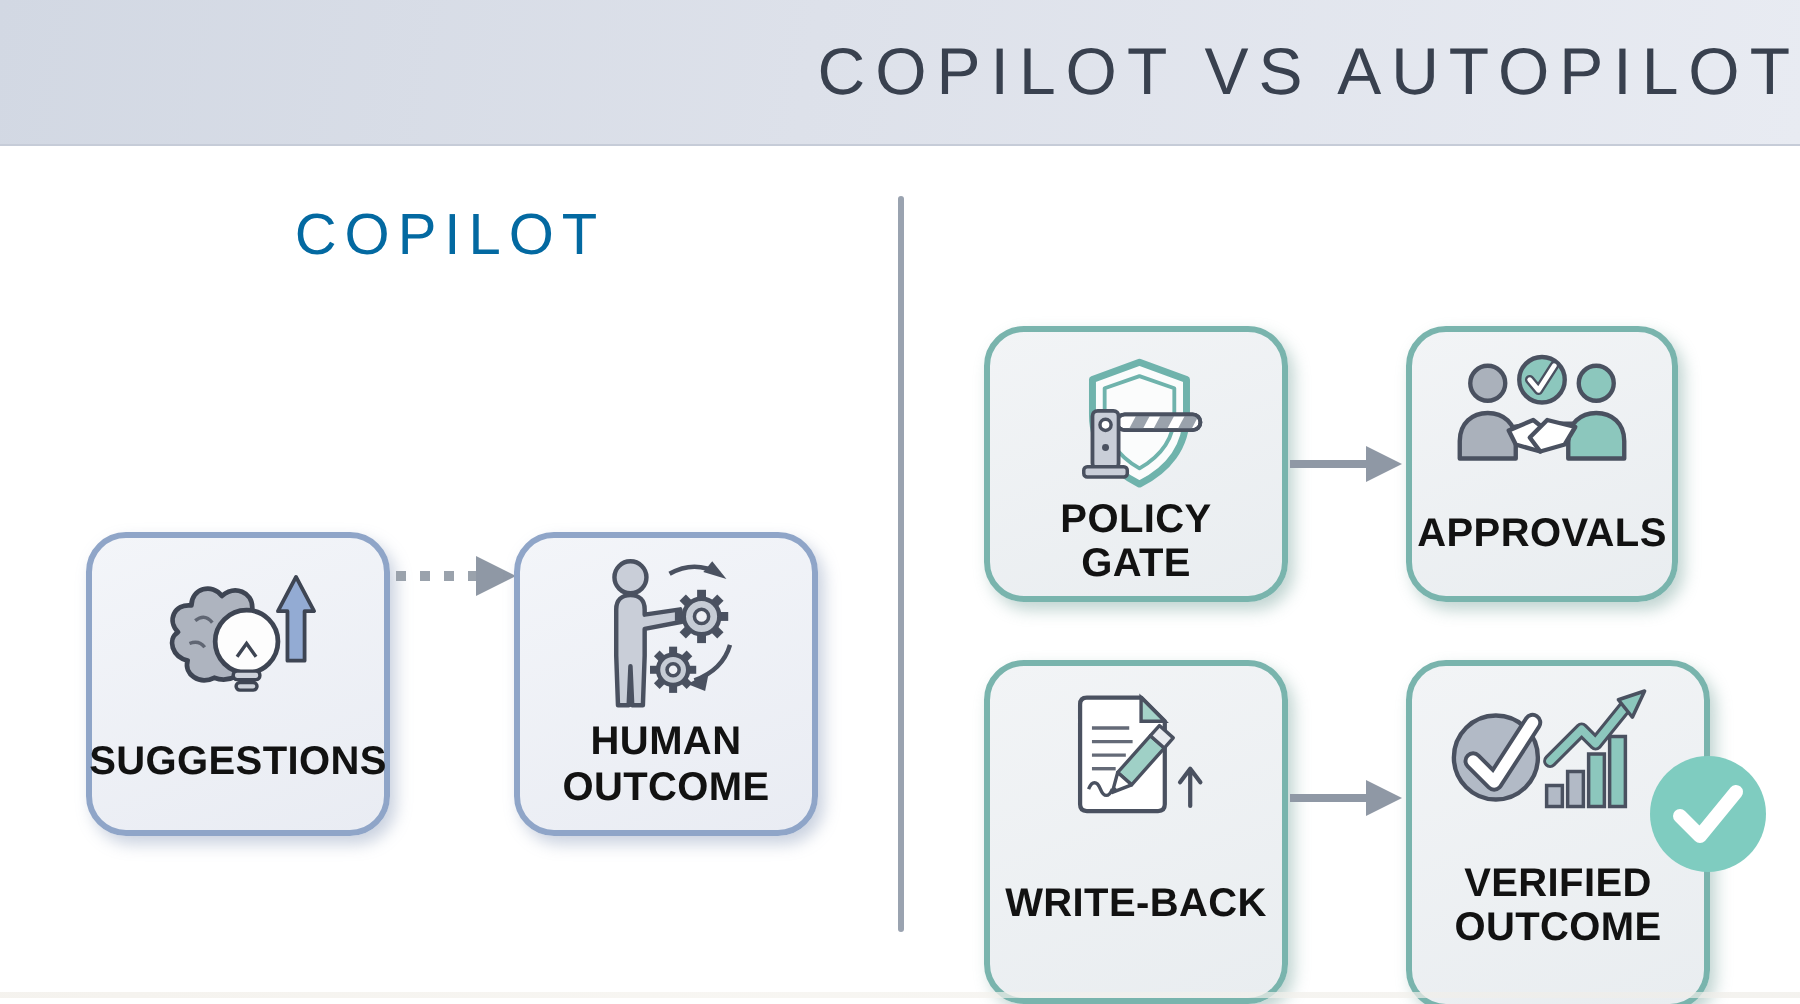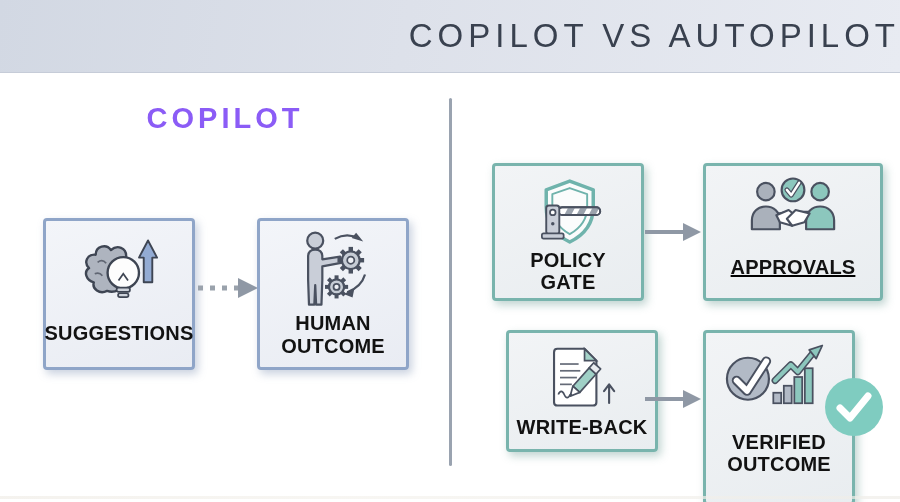--- a/index.html
+++ b/index.html
@@ -13,49 +13,50 @@
     background:linear-gradient(100deg,#d2d8e3 0%,#dde1ea 45%,#e8ebf2 100%);
     border-bottom:1px solid #c6ccd8;
     display:flex;align-items:center;justify-content:flex-end;
   }
   .header-title{
     font-size:33px;font-weight:400;letter-spacing:5px;color:#39414f;
   }
   
   .section-heading{
     position:absolute;top:102px;width:450px;text-align:center;
-    font-size:29px;font-weight:700;letter-spacing:4px;color:#8b5cf6;
+    font-size:29px;font-weight:400;letter-spacing:4px;color:#0369a1;
   }
   .heading-left{left:0;}
   .heading-right{left:450px;}
   
   .divider{
     position:absolute;left:449px;top:98px;width:3px;height:368px;
     background:#9aa3b0;border-radius:2px;
   }
   
   .box{
-    position:absolute;border-radius:4px;box-sizing:border-box;
+    position:absolute;border-radius:20px;box-sizing:border-box;
     display:flex;flex-direction:column;align-items:center;
   }
   .box-blue{
     border:3px solid #8fa5c8;
     background:linear-gradient(160deg,#f3f5f9 0%,#e9ecf3 100%);
     box-shadow:3px 4px 8px rgba(120,140,175,.40);
+    margin-top:48px;
   }
   .box-teal{
     border:3px solid #79b4ad;
     background:linear-gradient(160deg,#f2f4f6 0%,#e9edf0 100%);
     box-shadow:3px 4px 8px rgba(115,160,152,.45);
   }
   .box-suggestions{left:43px;top:218px;width:152px;height:152px;}
   .box-human{left:257px;top:218px;width:152px;height:152px;}
   .box-policy{left:492px;top:163px;width:152px;height:138px;}
-  .box-approvals{left:703px;top:163px;width:180px;height:138px;text-decoration:underline;}
-  .box-writeback{left:492px;top:330px;width:152px;height:122px;margin-left:14px;}
+  .box-approvals{left:703px;top:163px;width:136px;height:138px;}
+  .box-writeback{left:492px;top:330px;width:152px;height:172px;}
   .box-verified{left:703px;top:330px;width:152px;height:175px;}
   .box .icon{
     flex:0 0 auto;margin-top:9px;display:flex;align-items:center;justify-content:center;
   }
   .box .label{
     flex:1 1 auto;display:flex;align-items:center;justify-content:center;
     text-align:center;font-weight:700;color:#121212;
     font-size:20px;line-height:1.12;letter-spacing:.2px;padding:0 6px 8px 6px;
   }
   

